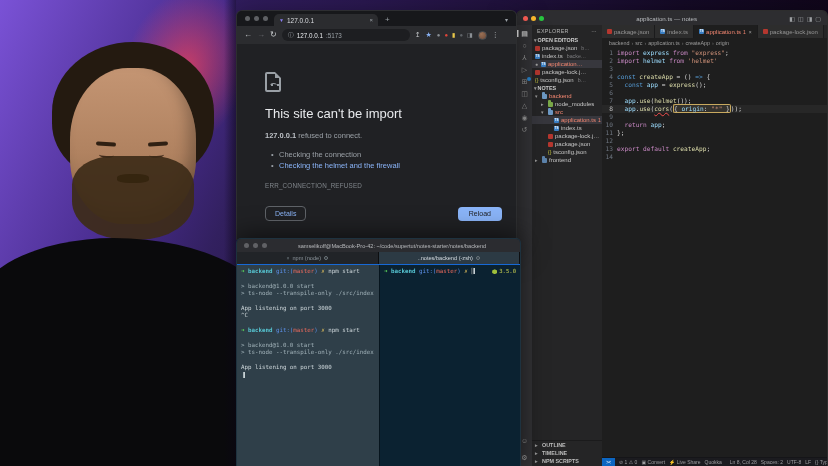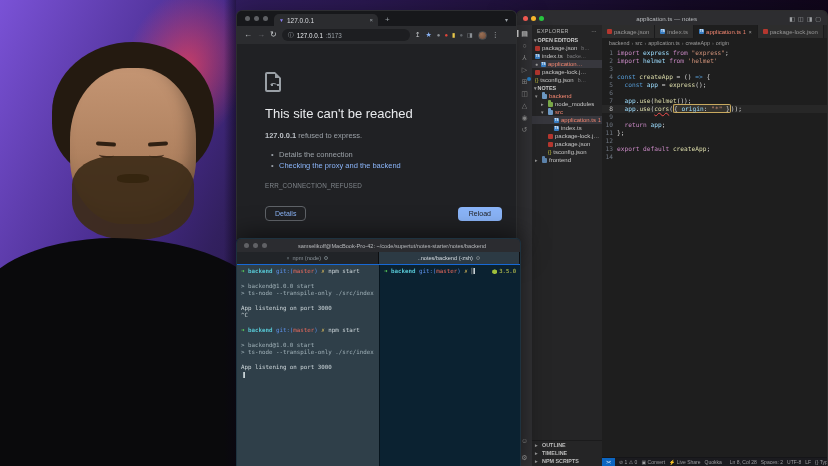--- a/index.html
+++ b/index.html
@@ -469,27 +469,27 @@
           <span class="c-ext ext-red">●</span>
           <span class="c-ext ext-yellow">▮</span>
           <span class="c-ext ext-dim">●</span>
           <span class="c-ext ext-panel">◨</span>
         </span>
       <span class="c-avatar"></span>
       <span class="c-menu">⋮</span>
     </div>
     <div class="c-content">
       <div class="err-icon"></div>
-      <div class="err-title">This site can't be reached</div>
+      <div class="err-title">This site can't be import</div>
       <div class="err-msg">
-        <span class="err-host">127.0.0.1</span><span> refused to express.</span>
+        <span class="err-host">127.0.0.1</span><span> refused to connect.</span>
       </div>
       <ul class="err-list">
-        <li>Details the connection</li>
-        <li><span class="err-link">Checking the proxy and the backend</span></li>
+        <li>Checking the connection</li>
+        <li><span class="err-link">Checking the helmet and the firewall</span></li>
       </ul>
       <div class="err-code">ERR_CONNECTION_REFUSED</div>
       <div class="err-buttons">
         <button class="btn-details">Details</button>
         <button class="btn-reload">Reload</button>
       </div>
     </div>
   </div>
 
   <div class="term">

